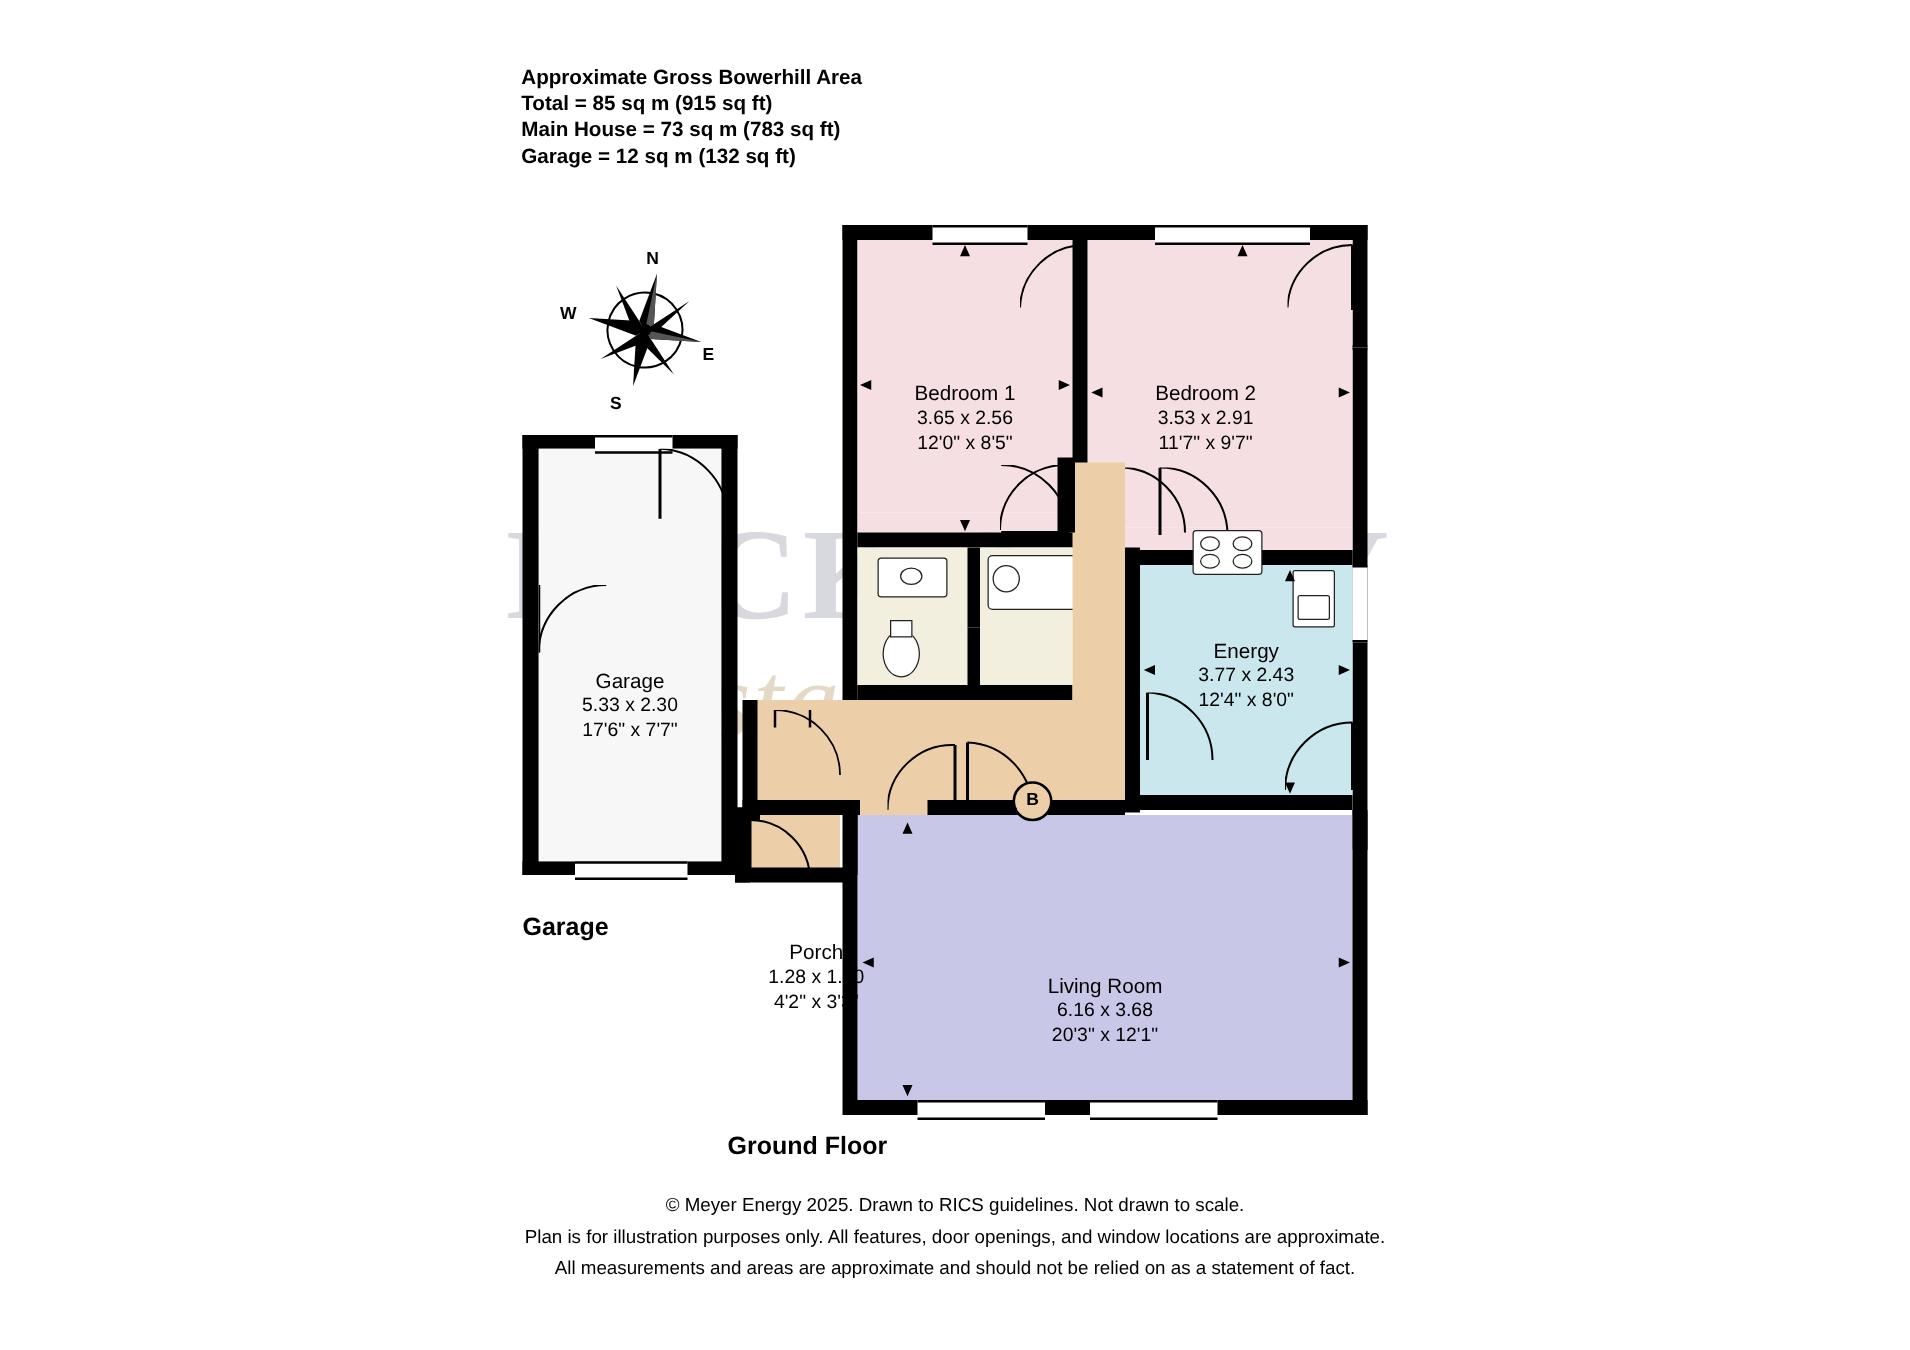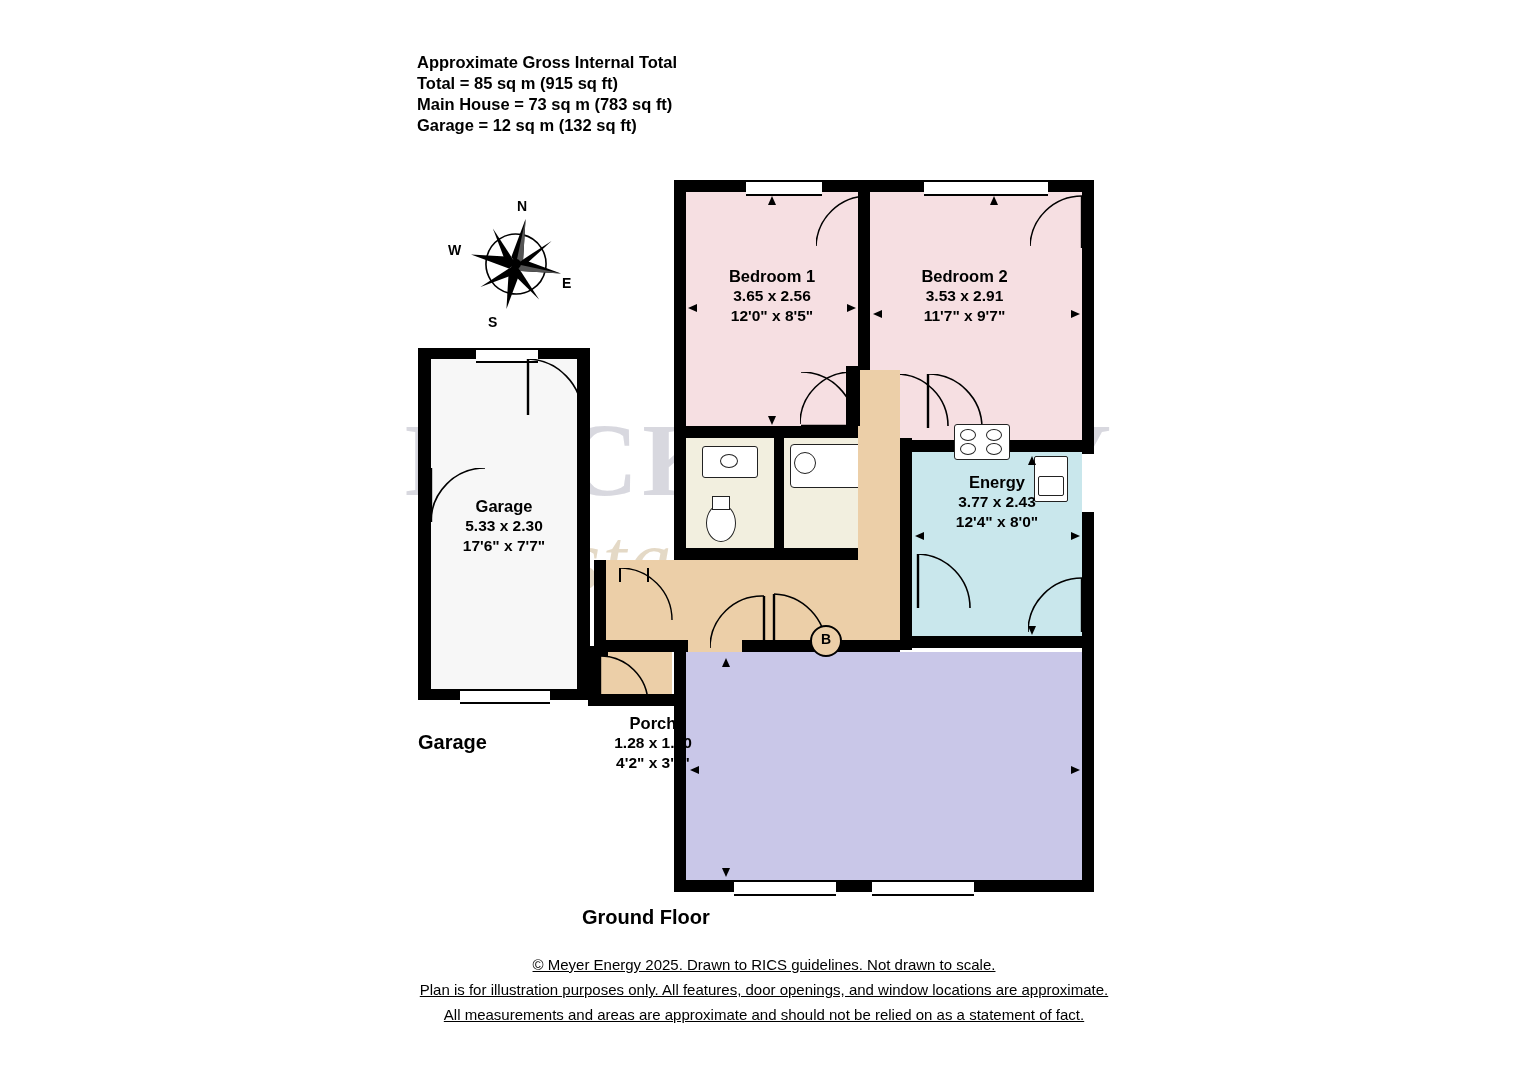--- a/index.html
+++ b/index.html
@@ -33,46 +33,46 @@
   
   .wall{background:#000000;position:absolute;}
   .room{position:absolute;}
   .fill-pink{background:#f6dfe2;}
   .fill-cream{background:#f2efdf;}
   .fill-tan{background:#eccfa8;}
   .fill-blue{background:#c9e7ec;}
   .fill-lilac{background:#c9c7e8;}
   .fill-white{background:#f7f7f7;}
 
-  .label{position:absolute;text-align:center;font-size:15.5px;font-weight:bold;line-height:20px;}
+  .label{position:absolute;text-align:center;font-size:15.5px;font-weight:normal;line-height:20px;margin-top:39px;}
   .label .nm{font-size:16.5px;}
   .big-label{position:absolute;font-size:20px;font-weight:bold;}
   .winline{position:absolute;background:#ffffff;border-top:2px solid #000;border-bottom:2px solid #000;}
 
   .arrow{position:absolute;width:0;height:0;}
   .ar-r{border-top:4px solid transparent;border-bottom:4px solid transparent;border-left:9px solid #000;}
   .ar-l{border-top:4px solid transparent;border-bottom:4px solid transparent;border-right:9px solid #000;}
   .ar-u{border-left:4px solid transparent;border-right:4px solid transparent;border-bottom:9px solid #000;}
   .ar-d{border-left:4px solid transparent;border-right:4px solid transparent;border-top:9px solid #000;}
 
   .fixture{position:absolute;border:1.6px solid #222;background:#ffffff;}
   .circlefix{position:absolute;border:1.6px solid #222;border-radius:50%;background:#fff;}
 
   #boiler{left:810px;top:625px;width:28px;height:28px;border:2px solid #000;border-radius:50%;
     background:#eccfa8;font-size:14px;font-weight:bold;text-align:center;line-height:25px;}
 
   
-  #footer{left:0;top:952px;width:1528px;text-align:center;text-decoration:underline;}
+  #footer{left:0;top:952px;width:1528px;text-align:center;}
   #footer div{font-size:15px;line-height:25px;}
 </style>
 </head>
 <body>
 
 <div class="abs" id="header">
-  <div class="line">Approximate Gross Internal Total</div>
+  <div class="line">Approximate Gross Bowerhill Area</div>
   <div class="line">Total = 85 sq m (915 sq ft)</div>
   <div class="line">Main House = 73 sq m (783 sq ft)</div>
   <div class="line">Garage = 12 sq m (132 sq ft)</div>
 </div>
 
 <div class="abs" id="watermark">
   <div class="wm1">LOCK &amp; KEY</div>
   <div class="wm2">Estate Agents</div>
 </div>
 
@@ -269,20 +269,25 @@
   <div class="wall" style="left:80px;top:700px;width:420px;height:12px;"></div>
   <div class="wall" style="left:488px;top:468px;width:12px;height:244px;"></div>
   <div class="winline" style="left:140px;top:700px;width:102px;height:12px;"></div>
   <div class="winline" style="left:278px;top:700px;width:102px;height:12px;"></div>
 
   <div class="arrow ar-l" style="left:96px;top:586px;"></div>
   <div class="arrow ar-r" style="left:477px;top:586px;"></div>
   <div class="arrow ar-u" style="left:128px;top:478px;"></div>
   <div class="arrow ar-d" style="left:128px;top:688px;"></div>
 
+  <div class="label" style="left:92px;top:560px;width:396px;">
+    <div class="nm">Living Room</div>
+    <div>6.16 x 3.68</div>
+    <div>20'3" x 12'1"</div>
+  </div>
 
   <div class="room fill-tan" style="left:0;top:472px;width:78px;height:48px;"></div>
   <div class="wall" style="left:-6px;top:466px;width:12px;height:60px;"></div>
   <div class="wall" style="left:-6px;top:514px;width:88px;height:12px;"></div>
   <div class="wall" style="left:-6px;top:466px;width:20px;height:10px;"></div>
   <svg class="abs" style="left:6px;top:476px;" width="52" height="50">
     <path d="M0,0 A48,48 0 0 1 48,48" fill="none" stroke="#000" stroke-width="1.6"></path>
     <line x1="0" y1="0" x2="0" y2="48" stroke="#000" stroke-width="2.4"></line>
   </svg>
 </div>

